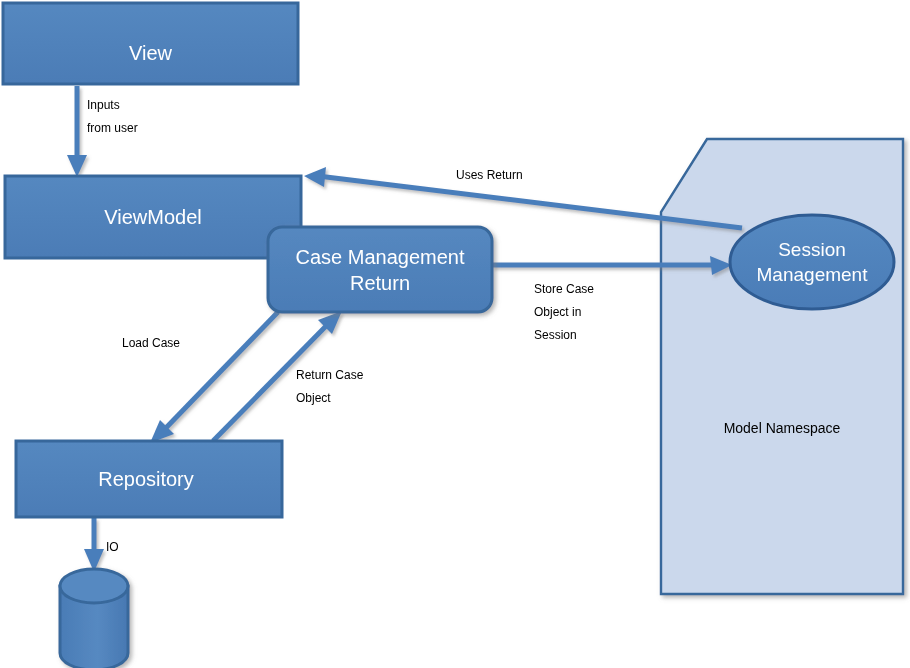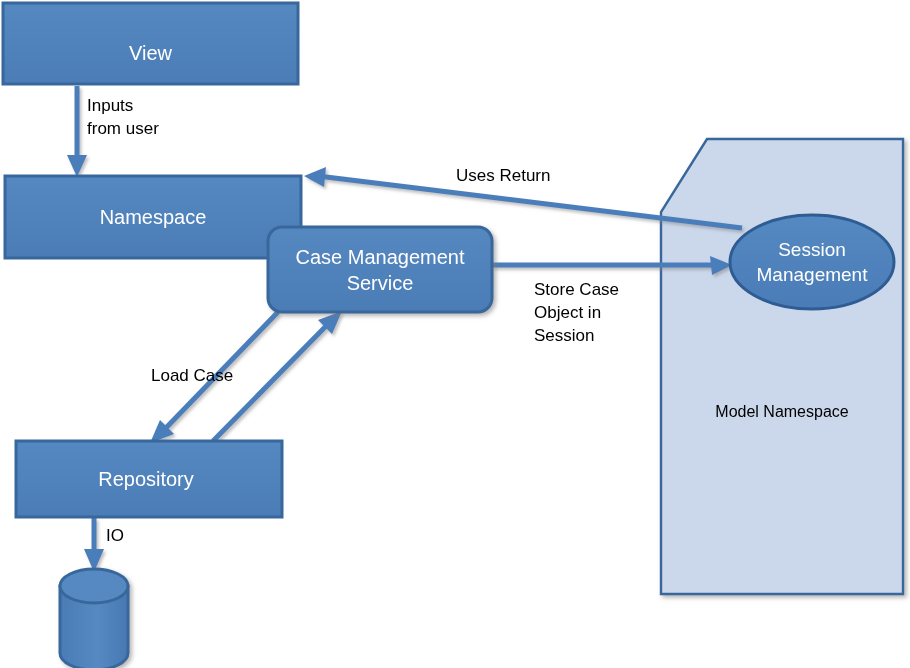--- a/index.html
+++ b/index.html
@@ -30,33 +30,34 @@
     text-align: center;
     color: #ffffff;
     font-size: 20px;
     line-height: 26px;
     pointer-events: none;
     font-family: "Liberation Sans", sans-serif;
   }
   .edge-label {
     position: absolute;
     color: #000000;
-    font-size: 17px;
+    font-size: 12px;
     line-height: 23px;
     white-space: pre-line;
     text-align: left;
     font-family: "Liberation Sans", sans-serif;
   }
   .ns-label {
     position: absolute;
     color: #000000;
-    font-size: 16px;
+    font-size: 14px;
     line-height: 24px;
     text-align: center;
     font-family: "Liberation Sans", sans-serif;
+    margin-top: 16px;
   }
 </style>
 </head>
 <body>
 
 <div id="canvas">
 
   <svg class="layer" viewBox="0 0 910 668">
     <defs>
       <linearGradient id="nodeGrad" x1="0" y1="0" x2="0" y2="1">
@@ -123,43 +124,45 @@
     <g filter="url(#softShadow)">
       <path d="M60,586 L60,653 A34,17 0 0 0 128,653 L128,586 Z" fill="url(#cylGrad)" stroke="#37679B" stroke-width="3"></path>
       <ellipse cx="94" cy="586" rx="34" ry="17" fill="#5689C1" stroke="#37679B" stroke-width="3"></ellipse>
     </g>
 
     <ellipse cx="812" cy="262" rx="82" ry="47" fill="url(#ellGrad)" stroke="#2F5C93" stroke-width="3"></ellipse>
   </svg>
 
   <div class="node-label" style="left:3px; top:3px; width:295px; height:99px;">View</div>
 
-  <div class="node-label" style="left:5px; top:176px; width:296px; height:82px;">Namespace</div>
+  <div class="node-label" style="left:5px; top:176px; width:296px; height:82px;">ViewModel</div>
 
   <div class="node-label" style="left:268px; top:227px; width:224px; height:85px; flex-direction:column;">
     <span>Case Management</span>
-    <span>Service</span>
+    <span>Return</span>
   </div>
 
   <div class="node-label" style="left:16px; top:441px; width:260px; height:76px;">Repository</div>
 
   <div class="node-label" style="left:730px; top:215px; width:164px; height:94px; flex-direction:column; font-size:19px; line-height:25px;">
     <span>Session</span>
     <span>Management</span>
   </div>
 
   <div class="ns-label" style="left:661px; top:400px; width:242px;">Model Namespace</div>
 
   <div class="edge-label" style="left:87px; top:94px;">Inputs
 from user</div>
 
   <div class="edge-label" style="left:456px; top:164px;">Uses Return</div>
 
   <div class="edge-label" style="left:534px; top:278px;">Store Case
 Object in
 Session</div>
 
-  <div class="edge-label" style="left:151px; top:332px;margin-top:32px;">Load Case</div>
+  <div class="edge-label" style="left:122px; top:332px;">Load Case</div>
 
+  <div class="edge-label" style="left:296px; top:364px;">Return Case
+Object</div>
 
-  <div class="edge-label" style="left:106px; top:524px;">IO</div>
+  <div class="edge-label" style="left:106px; top:536px;">IO</div>
 
 </div>
 
 </body></html>

